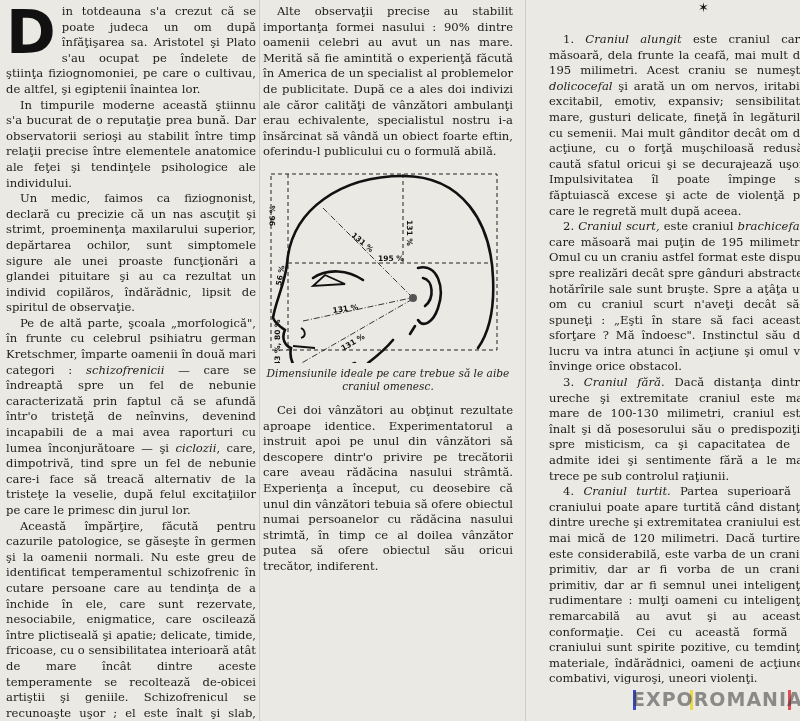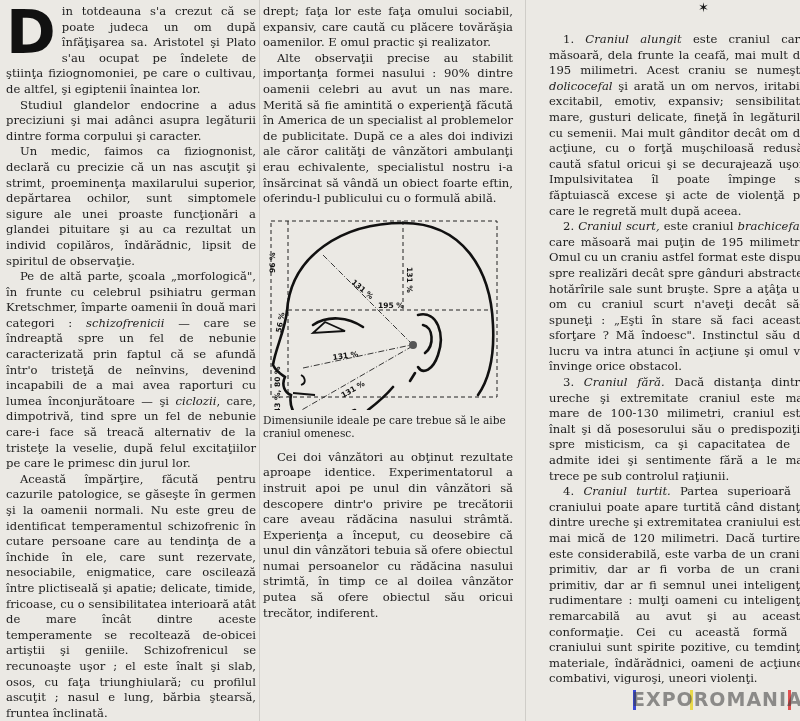--- a/index.html
+++ b/index.html
@@ -18,49 +18,48 @@
   .col-rule { position:absolute; top:0; bottom:0; width:1px; background:#cfcdc8; }
   p { margin:0; text-indent:14px; }
   p.noind { text-indent:0; }
   .dropcap {
     float:left; font-family:"DejaVu Sans", sans-serif; font-weight:bold;
     font-size:60px; line-height:52px; margin:2px 6px 0 0; color:#111;
   }
   em { font-style:italic; }
   .figure { position:relative; width:250px; height:195px; margin:8px 0 4px 0; }
   .figure svg { position:absolute; left:0; top:0; }
-  .caption { font-size:10.6px; line-height:13px; text-align:left; margin:4px 0 10px 0; text-indent:0; }
+  .caption { font-style:italic; font-size:10.6px; line-height:13px; text-align:center; margin:4px 0 10px 0; text-indent:0; }
   .star { position:absolute; left:698px; top:0px; font-size:13px; font-family:"DejaVu Sans", sans-serif; }
   .watermark {
     position:absolute; left:632px; top:688px; font-family:"DejaVu Sans", sans-serif;
     font-weight:bold; font-size:19px; letter-spacing:1px; color:rgba(60,60,60,0.55);
   }
   .wm-bar { position:absolute; width:3px; height:20px; top:690px; }
 </style>
 </head>
 <body>
 
 <div class="page">
 
   <div class="col-rule" style="left:259px;"></div>
   <div class="col-rule" style="left:525px;"></div>
 
   <div class="col col1">
     <p class="noind">
       <span class="dropcap">D</span><span>in totdeauna s'a crezut că se poate judeca un om după înfăţişarea sa. Aristotel şi Plato s'au ocupat pe îndelete de ştiinţa fiziognomoniei, pe care o cultivau, de altfel, şi egiptenii înaintea lor.</span>
     </p>
-    <p>Studiul glandelor endocrine a adus preciziuni şi mai adânci asupra legăturii dintre forma corpului şi caracter.</p>
+    <p>In timpurile moderne această ştiinnu s'a bucurat de o reputaţie prea bună. Dar observatorii serioşi au stabilit între timp relaţii precise între elementele anatomice ale feţei şi tendinţele psihologice ale individului.</p>
     <p>Un medic, faimos ca fiziognonist, declară cu precizie că un nas ascuţit şi strimt, proeminenţa maxilarului superior, depărtarea ochilor, sunt simptomele sigure ale unei proaste funcţionări a glandei pituitare şi au ca rezultat un individ copilăros, îndărădnic, lipsit de spiritul de observaţie.</p>
     <p><span>Pe de altă parte, şcoala „morfologică", în frunte cu celebrul psihiatru german Kretschmer, împarte oamenii în două mari categori : </span><em>schizofrenicii</em><span> — care se îndreaptă spre un fel de nebunie caracterizată prin faptul că se afundă într'o tristeţă de neînvins, devenind incapabili de a mai avea raporturi cu lumea înconjurătoare — şi </span><em>ciclozii</em><span>, care, dimpotrivă, tind spre un fel de nebunie care-i face să treacă alternativ de la tristeţe la veselie, după felul excitaţiilor pe care le primesc din jurul lor.</span></p>
     <p>Această împărţire, făcută pentru cazurile patologice, se găseşte în germen şi la oamenii normali. Nu este greu de identificat temperamentul schizofrenic în cutare persoane care au tendinţa de a închide în ele, care sunt rezervate, nesociabile, enigmatice, care oscilează între plictiseală şi apatie; delicate, timide, fricoase, cu o sensibilitatea interioară atât de mare încât dintre aceste temperamente se recoltează de-obicei artiştii şi geniile. Schizofrenicul se recunoaşte uşor ; el este înalt şi slab, osos, cu faţa triunghiulară; cu profilul ascuţit ; nasul e lung, bărbia ştearsă, fruntea înclinată.</p>
 
   </div>
 
   <div class="col col2">
-    <p class="noind">drept; faţa lor este faţa omului sociabil, expansiv, care caută cu plăcere tovărăşia oamenilor. E omul practic şi realizator.</p>
     <p>Alte observaţii precise au stabilit importanţa formei nasului : 90% dintre oamenii celebri au avut un nas mare. Merită să fie amintită o experienţă făcută în America de un specialist al problemelor de publicitate. După ce a ales doi indivizi ale căror calităţi de vânzători ambulanţi erau echivalente, specialistul nostru i-a însărcinat să vândă un obiect foarte eftin, oferindu-l publicului cu o formulă abilă.</p>
 
     <div class="figure">
       <svg width="250" height="195" viewBox="0 0 250 195">
         <g fill="none" stroke="#222" stroke-width="1" stroke-dasharray="4,3">
           <rect x="8" y="6" width="226" height="176"></rect>
           <line x1="25" y1="6" x2="25" y2="182"></line>
           <line x1="140" y1="6" x2="140" y2="95"></line>
           <line x1="25" y1="95" x2="230" y2="95"></line>
         </g>

